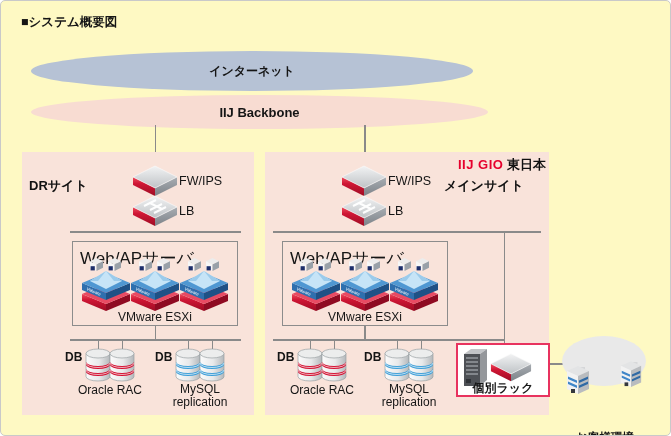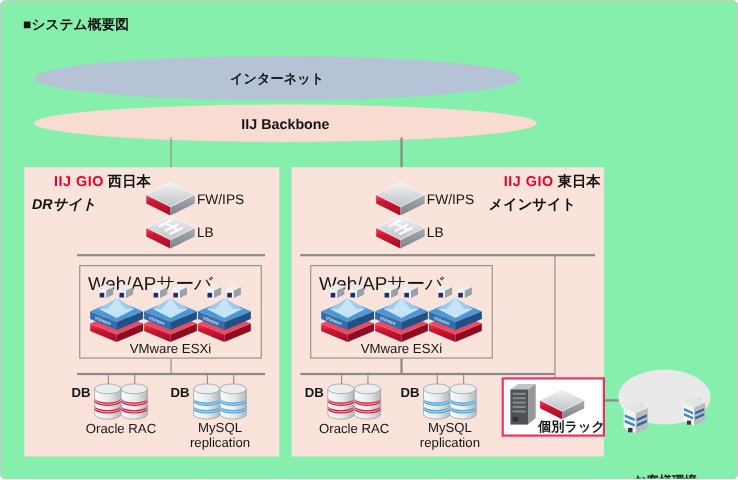--- a/index.html
+++ b/index.html
@@ -1,16 +1,16 @@
 <!DOCTYPE html>
 <html><head>
 <meta charset="utf-8">
 <style>
   html,body{margin:0;padding:0;background:#fff;font-family:"Liberation Sans","DejaVu Sans",sans-serif;}
-  #stage{position:relative;width:671px;height:436px;background:#86efac;border:1px solid #c9c9c9;border-radius:5px;box-sizing:border-box;overflow:hidden;}
+  #stage{position:relative;width:671px;height:436px;background:#fef9c3;border:1px solid #c9c9c9;border-radius:5px;box-sizing:border-box;overflow:hidden;}
   .lbl{position:absolute;white-space:nowrap;color:#151515;}
   .ellipse{position:absolute;border-radius:50%;display:flex;align-items:center;justify-content:center;}
   .line-v{position:absolute;width:1.5px;background:#8a8a8a;}
   .line-h{position:absolute;height:1.5px;background:#8a8a8a;}
   .panel{position:absolute;top:151px;width:232px;height:263px;background:#f9e3da;}
   .gbox{position:absolute;border:1.5px solid #8c8c8c;box-sizing:border-box;}
   .logo{color:#e6002d;font-weight:bold;letter-spacing:.5px;}
   .hdr{font-size:13px;font-weight:bold;color:#111;}
   .small{font-size:17px;}
   .center{text-align:center;}
@@ -145,25 +145,21 @@
   <div class="ellipse" style="left:30px;top:94px;width:457px;height:34px;background:#f8dcd2;">
     <span class="lbl" style="position:static;font-size:13px;font-weight:600;">IIJ Backbone</span>
   </div>
 
   <div class="line-v" style="left:153.5px;top:124px;height:117px;"></div>
   <div class="line-v" style="left:363px;top:124px;height:117px;"></div>
 
   <div class="panel" style="left:21px;"></div>
   <div class="panel" style="left:264px;width:284px;"></div>
 
-  <div class="lbl hdr" style="left:48px;top:155px;">
-    <span class="logo">IIJ GIO</span>
-    <span>西日本</span>
-  </div>
-  <div class="lbl hdr" style="left:28px;top:176px;font-style:italic;">DRサイト</div>
+  <div class="lbl hdr" style="left:28px;top:176px;">DRサイト</div>
 
   <div class="lbl hdr" style="left:443px;top:155px;width:102px;text-align:right;">
     <span class="logo">IIJ GIO</span>
     <span>東日本</span>
   </div>
   <div class="lbl hdr" style="left:443px;top:176px;width:102px;text-align:left;">メインサイト</div>
 
   <svg class="icon" style="left:128px;top:163px;" width="52" height="34">
       <use href="#sym-switch"></use>
     </svg>
@@ -268,21 +264,21 @@
   </div>
 
   <div class="line-h" style="left:548px;top:362px;width:20px;"></div>
   <div class="rackbox"></div>
   <svg class="icon" style="left:461px;top:346px;" width="26" height="40">
       <use href="#sym-tower"></use>
     </svg>
   <svg class="icon" style="left:486px;top:351px;" width="48" height="31">
       <use href="#sym-switch"></use>
     </svg>
-  <div class="lbl center" style="left:455px;top:379px;width:94px;font-size:12px;font-weight:600;text-align:right;">個別ラック</div>
+  <div class="lbl center" style="left:455px;top:379px;width:94px;font-size:12px;font-weight:600;">個別ラック</div>
 
   <div class="cloud"></div>
   <svg class="icon" style="left:564px;top:365px;" width="26" height="30">
       <use href="#sym-building"></use>
     </svg>
   <svg class="icon" style="left:618px;top:360px;" width="24" height="28">
       <use href="#sym-building"></use>
     </svg>
   <div class="lbl center" style="left:556px;top:397px;width:96px;font-size:11.5px;font-weight:600;margin-top:32px;">お客様環境</div>
 

